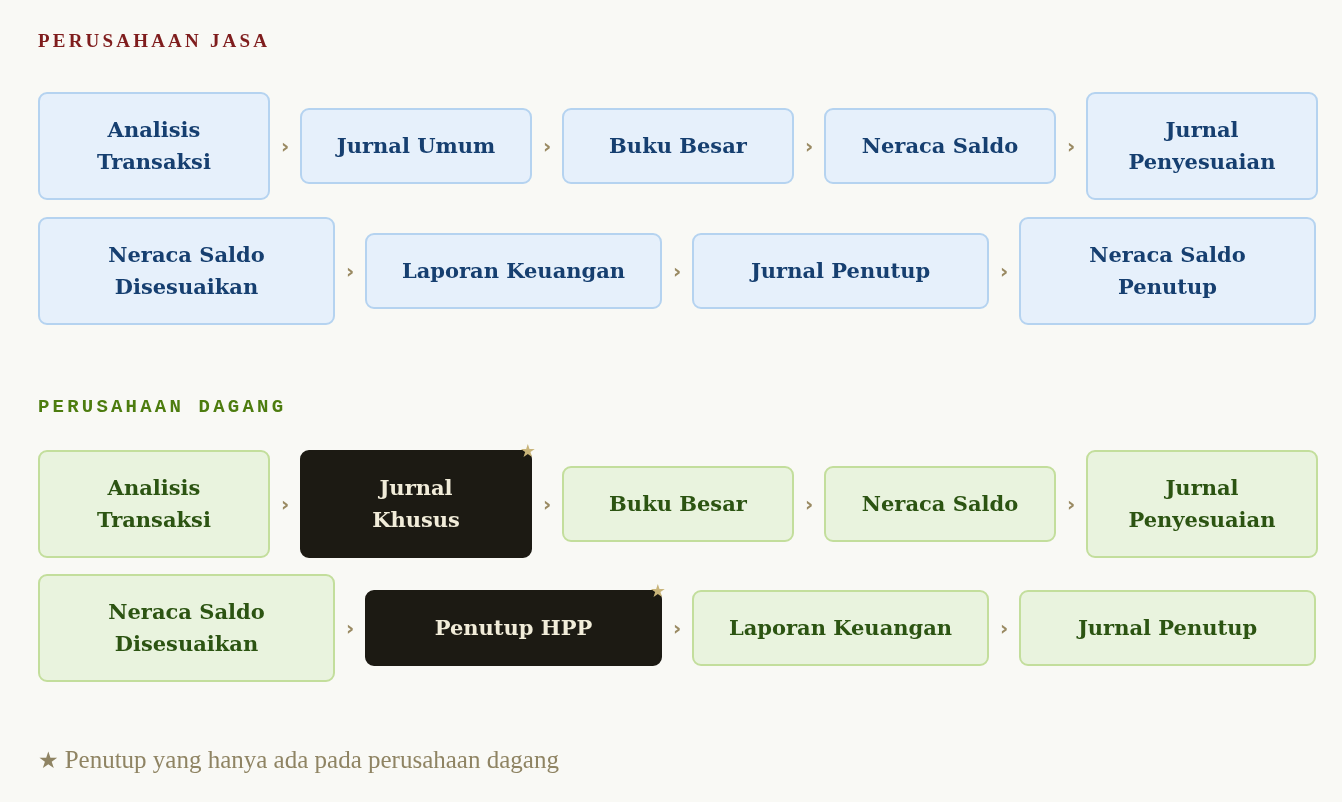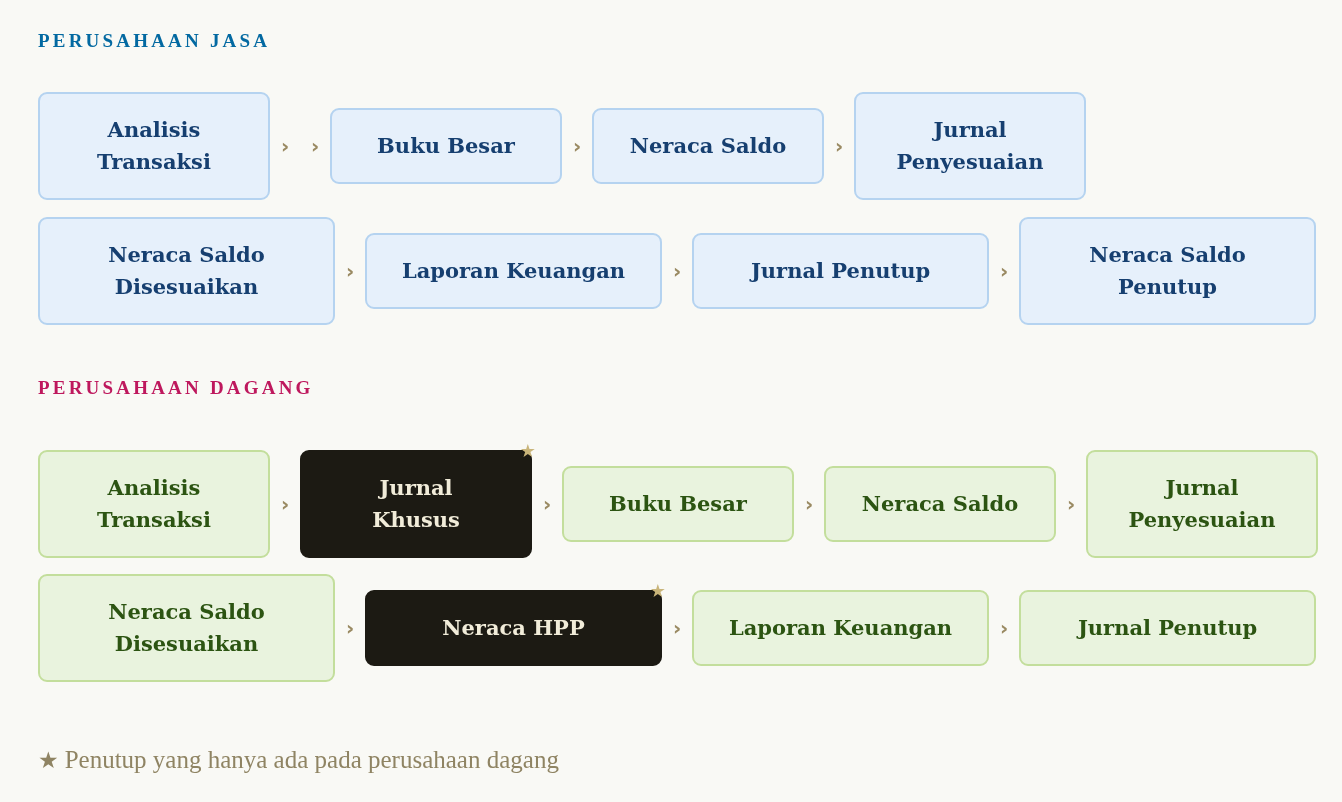--- a/index.html
+++ b/index.html
@@ -15,22 +15,22 @@
       position: relative;
     }
     .section-title {
       position: absolute;
       left: 38px;
       font-family: "Liberation Serif", "DejaVu Serif", serif;
       font-weight: bold;
       font-size: 19px;
       letter-spacing: 3.2px;
     }
-    .title-jasa { top: 30px; color: #0369a1; }
-    .title-dagang { top: 377px; color: #be185d; }
+    .title-jasa { top: 30px; color: #7f1d1d; }
+    .title-dagang { top: 396px; color: #4d7c0f; font-family: Liberation Mono, monospace; }
 
     .row {
       position: absolute;
       left: 38px;
       width: 1278px;
       display: flex;
       align-items: center;
     }
     .arrow {
       width: 30px;
@@ -109,20 +109,23 @@
 <body>
 
 <div class="section-title title-jasa">PERUSAHAAN JASA</div>
 
 <div class="row row-5 jasa" style="top:92px; height:108px;">
   <div class="node tall">
       <span class="node-label">Analisis
 Transaksi</span>
     </div>
   <div class="arrow">›</div>
+  <div class="node short">
+      <span class="node-label">Jurnal Umum</span>
+    </div>
   <div class="arrow">›</div>
   <div class="node short">
       <span class="node-label">Buku Besar</span>
     </div>
   <div class="arrow">›</div>
   <div class="node short">
       <span class="node-label">Neraca Saldo</span>
     </div>
   <div class="arrow">›</div>
   <div class="node tall">
@@ -179,21 +182,21 @@
     </div>
 </div>
 
 <div class="row row-4 dagang" style="top:574px; height:108px;">
   <div class="node tall">
       <span class="node-label">Neraca Saldo
 Disesuaikan</span>
     </div>
   <div class="arrow">›</div>
   <div class="node short special">
-    <span class="node-label">Neraca HPP</span>
+    <span class="node-label">Penutup HPP</span>
     <span class="star-badge">★</span>
   </div>
   <div class="arrow">›</div>
   <div class="node short">
       <span class="node-label">Laporan Keuangan</span>
     </div>
   <div class="arrow">›</div>
   <div class="node short">
       <span class="node-label">Jurnal Penutup</span>
     </div>

